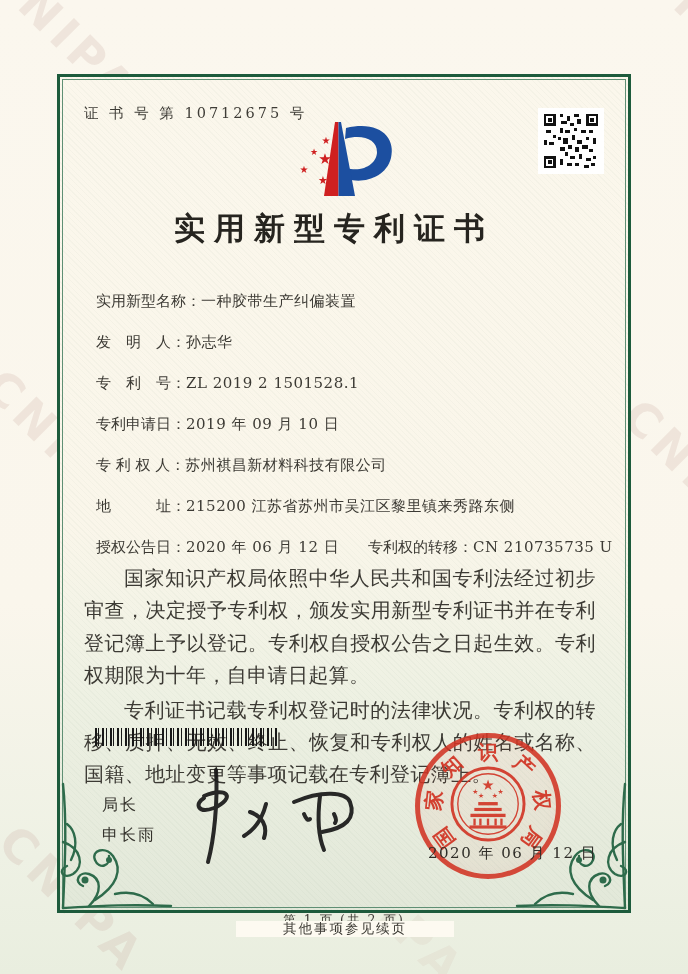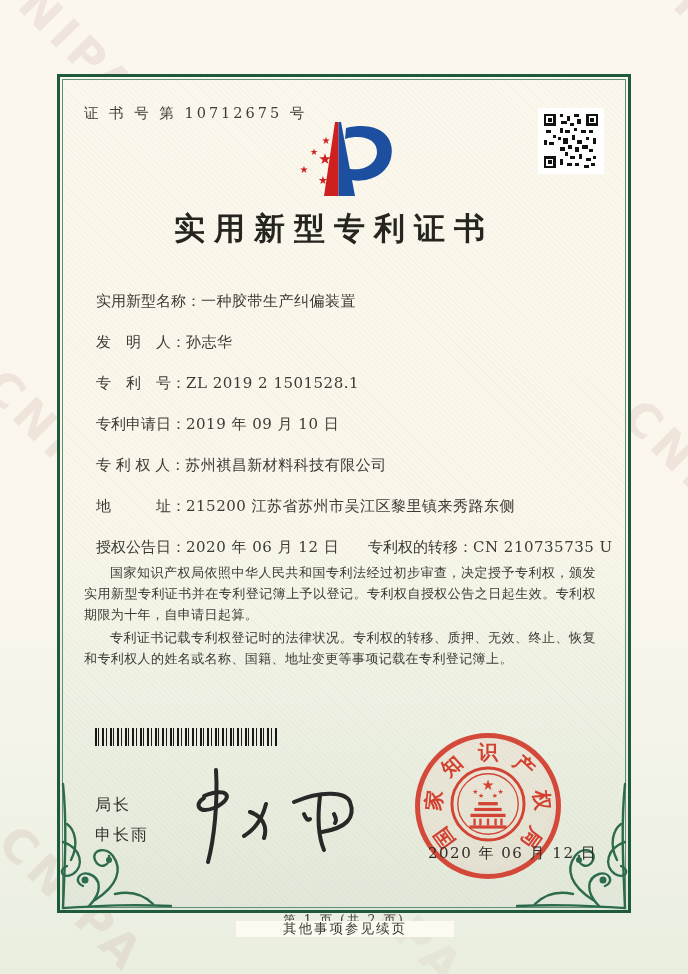--- a/index.html
+++ b/index.html
@@ -44,32 +44,32 @@
   }
   
   .fields{position:absolute;left:84px;top:292px;width:512px;z-index:4;color:#3c3a34;}
   .frow{margin-bottom:22px;font-size:15px;white-space:nowrap;}
   .frow .lbl{display:inline-block;margin-left:12px;}
   .frow .val{letter-spacing:0.5px;}
   .grant .pair1{display:inline-block;width:272px;}
   
   .paras{position:absolute;left:84px;top:562px;width:512px;z-index:4;color:#3c3a34;}
   .paras p{
-    margin:0 0 2px 0;font-size:13px;line-height:1.62;text-align:justify;
+    margin:0 0 2px 0;font-size:20px;line-height:1.62;text-align:justify;
     text-indent:2em;letter-spacing:0.4px;
   }
   
   .barcode{
     position:absolute;left:95px;top:728px;width:182px;height:18px;z-index:4;
     background:
       repeating-linear-gradient(90deg,#181818 0 2px,transparent 2px 3px,#181818 3px 4px,
         transparent 4px 7px,#181818 7px 9px,transparent 9px 11px,#181818 11px 12px,transparent 12px 15px);
   }
   
-  .director{position:absolute;left:95px;top:790px;z-index:4;color:#34322c;
+  .director{position:absolute;left:102px;top:790px;z-index:4;color:#34322c;
     font-size:16px;line-height:1.85;letter-spacing:2px;}
   .sig{position:absolute;left:170px;top:762px;width:210px;height:110px;z-index:5;}
   
   .seal{
     position:absolute;left:415px;top:733px;width:146px;height:146px;z-index:5;
     border:5px solid rgba(210,52,36,0.88);border-radius:50%;box-sizing:border-box;
     background:radial-gradient(circle,rgba(230,80,60,0.05) 60%,rgba(214,60,42,0.10) 100%);
   }
   .seal-char{
     position:absolute;left:50%;top:50%;font-size:20px;font-weight:bold;

